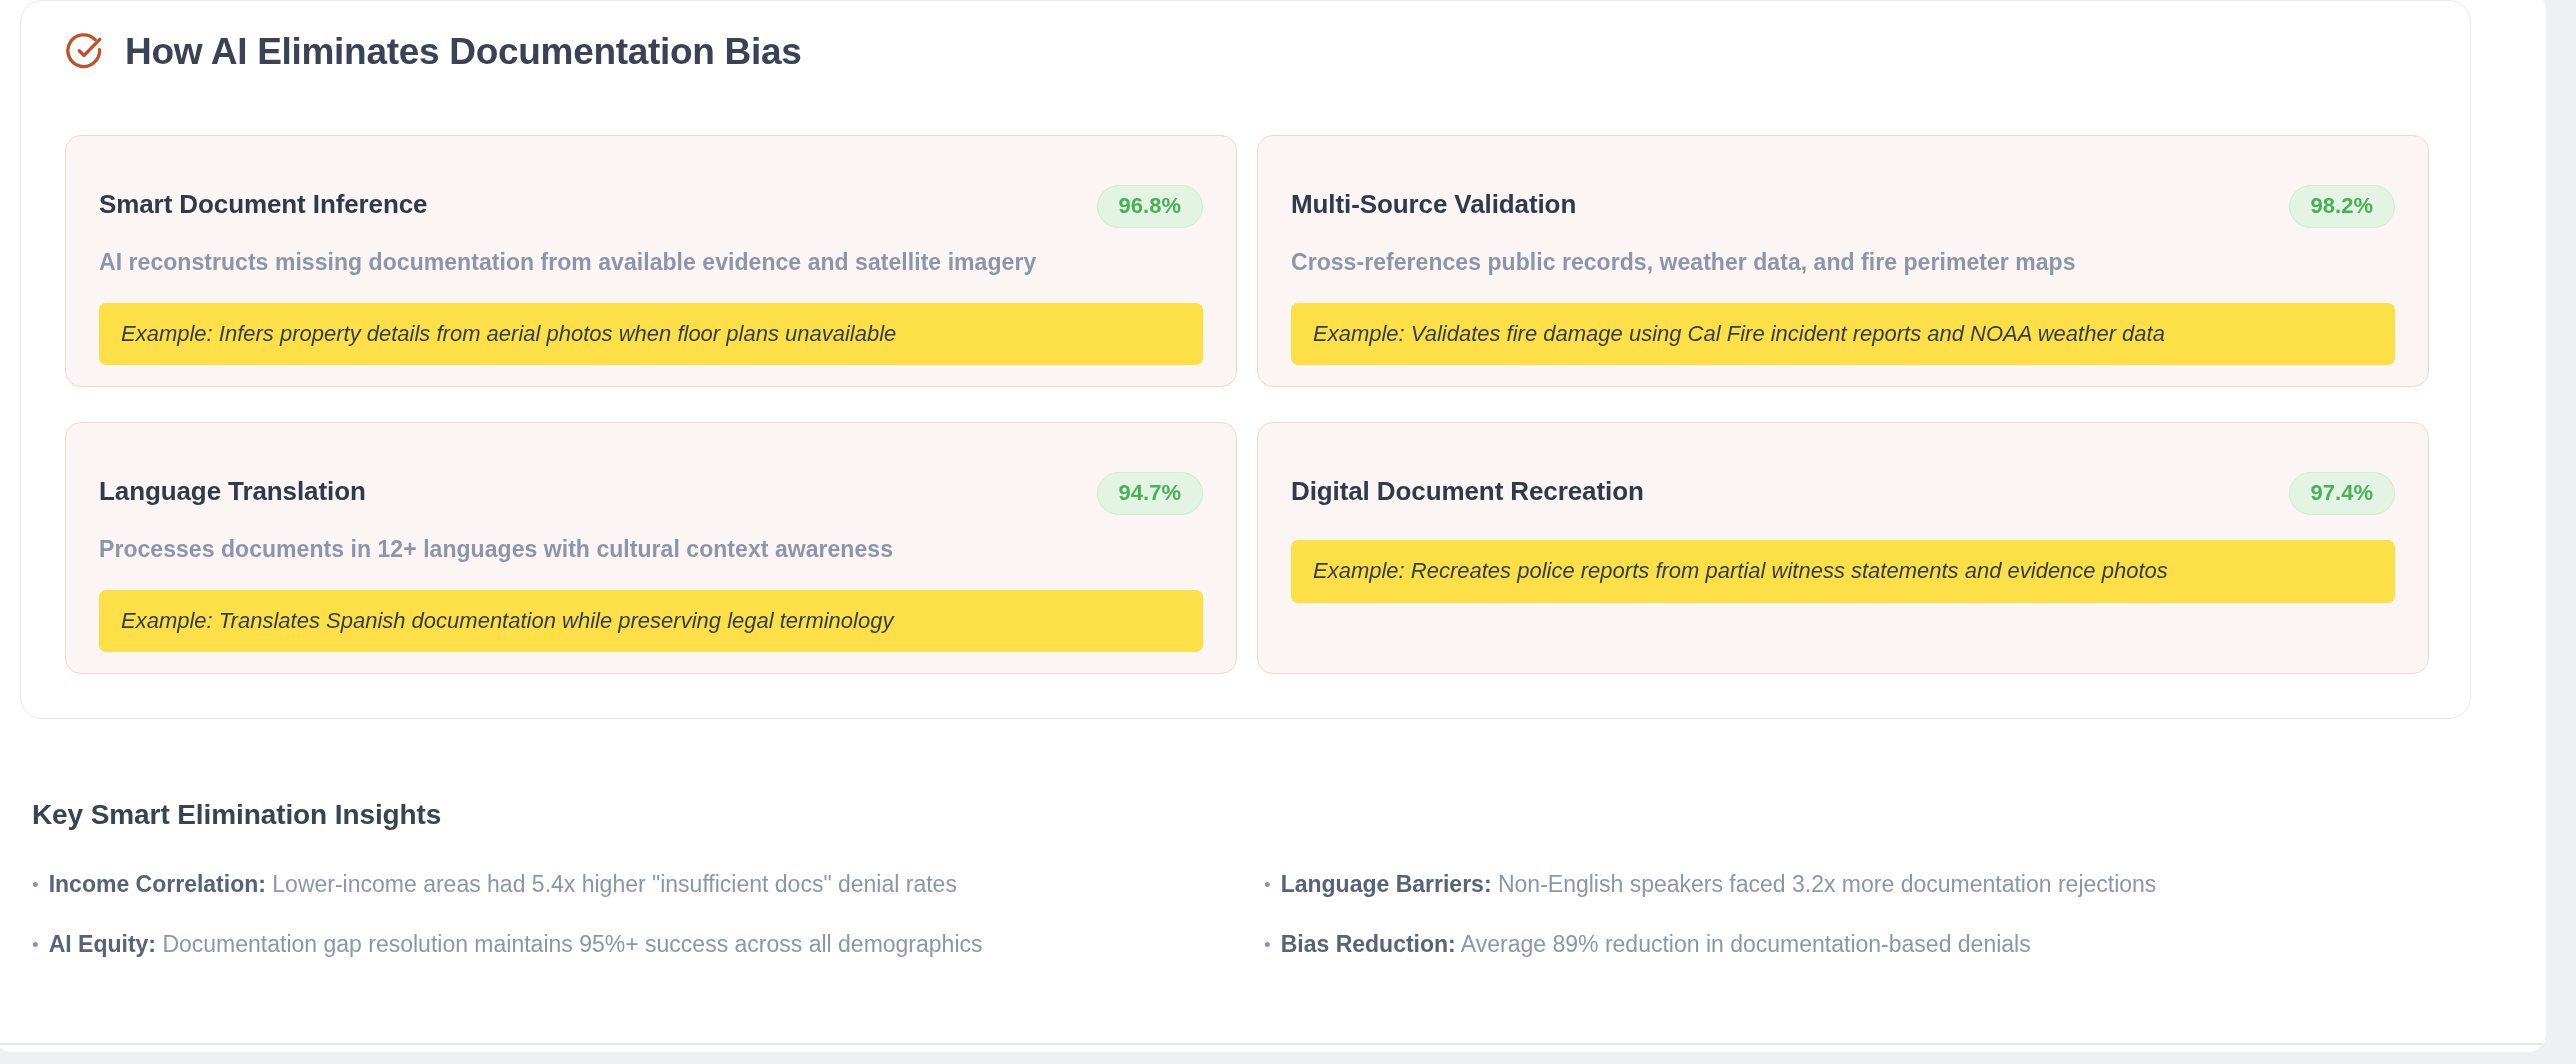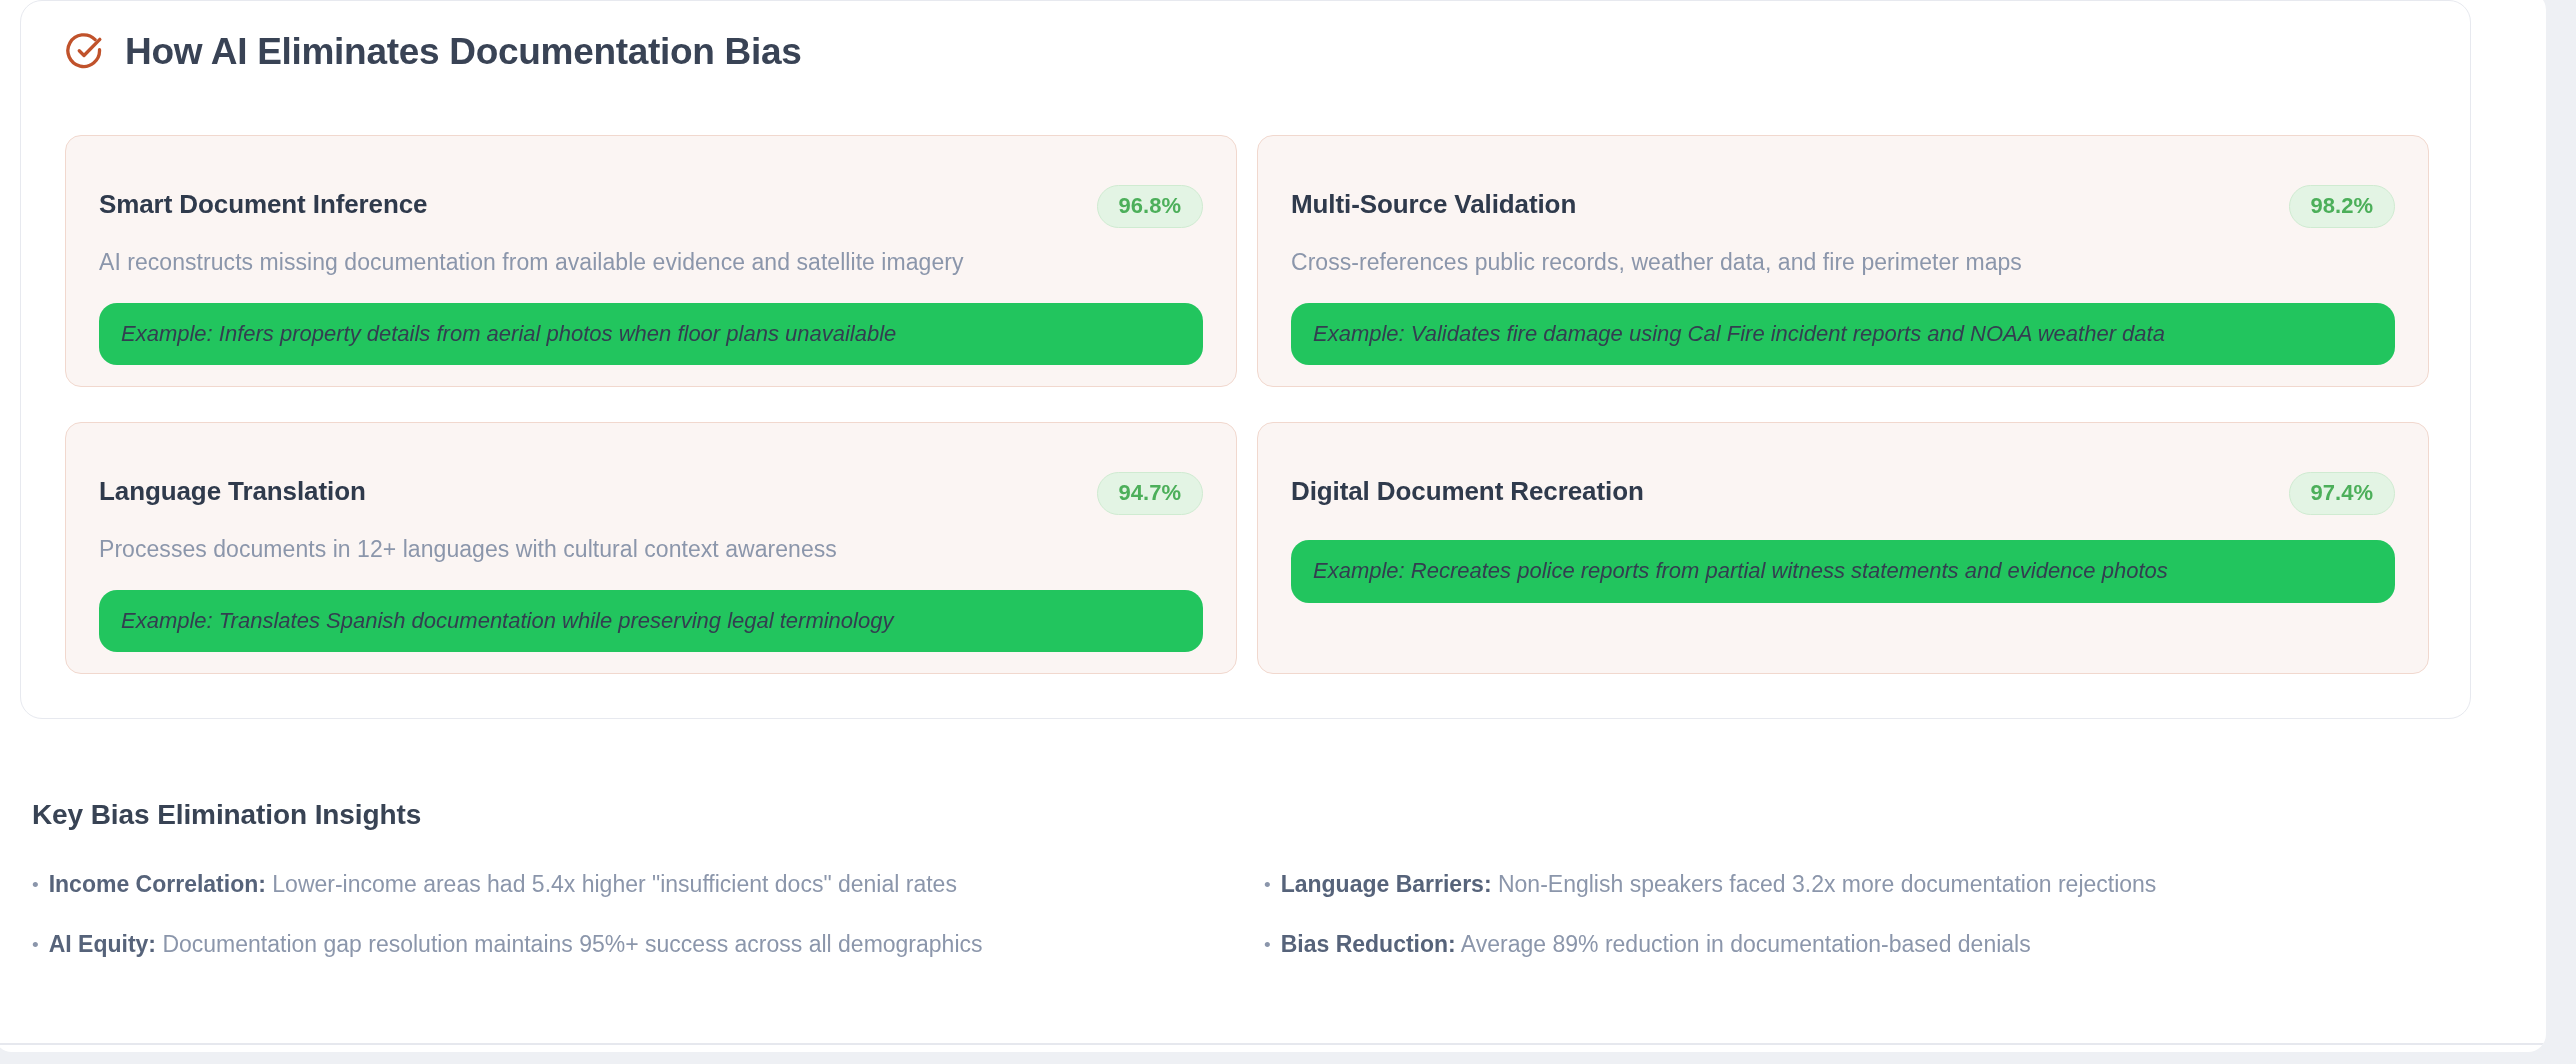--- a/index.html
+++ b/index.html
@@ -135,26 +135,27 @@
     line-height: 1;
     white-space: nowrap;
   }
 
   .card-desc {
     margin-top: 21px;
     font-size: 23px;
     color: #8b96ab;
     line-height: 1.25;
     letter-spacing: 0.05px;
+    font-weight: bold;
   }
 
   .card-example {
     margin-top: 26px;
-    background: #22c55e;
-    border-radius: 18px;
+    background: #fde047;
+    border-radius: 7px;
     padding: 17px 22px 18px 22px;
     font-size: 22px;
     font-style: italic;
     color: #333e50;
     line-height: 1.25;
   }
 
   
   .insights {
     position: absolute;
@@ -269,21 +270,21 @@
             <h2 class="card-title">Digital Document Recreation</h2>
             <span class="accuracy-badge">97.4%</span>
           </div>
           <div class="card-example">Example: Recreates police reports from partial witness statements and evidence photos</div>
         </article>
 
       </div>
     </section>
 
     <section class="insights">
-      <h2 class="insights-title">Key Bias Elimination Insights</h2>
+      <h2 class="insights-title">Key Smart Elimination Insights</h2>
 
       <div class="insights-grid">
 
         <div class="insight-item">
           <span class="insight-bullet">•</span>
           <span class="insight-text">
             <span class="insight-label">Income Correlation:</span>
             <span class="insight-body">Lower-income areas had 5.4x higher "insufficient docs" denial rates</span>
           </span>
         </div>

